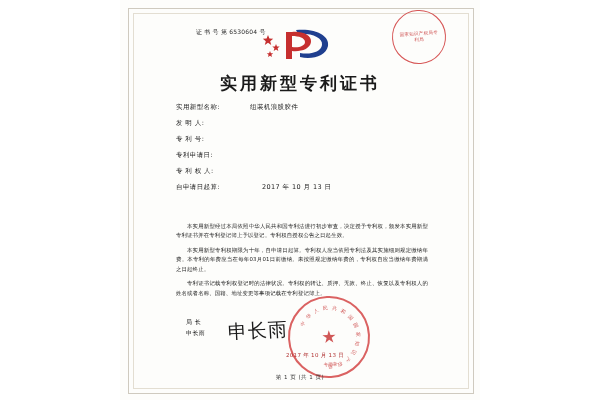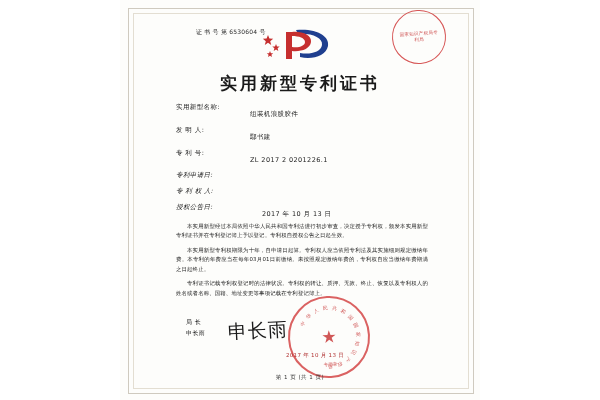--- a/index.html
+++ b/index.html
@@ -134,23 +134,22 @@
     letter-spacing: 0.4px;
   }
   .field-label {
     width: 74px;
     flex: 0 0 74px;
     white-space: nowrap;
   }
   .field-value {
     flex: 1;
     white-space: nowrap;
-    margin-top: 7px;
-  }
-  .field-row.wide .field-label { width: 86px; flex: 0 0 86px; font-style: italic; }
+  }
+  .field-row.wide .field-label { width: 86px; flex: 0 0 86px; }
 
   
   .body-text {
     position: absolute;
     left: 176px;
     top: 222px;
     width: 252px;
     font-size: 5.4px;
     line-height: 1.75;
     color: #242424;
@@ -282,34 +281,32 @@
 
   <div class="doc-title">实用新型专利证书</div>
 
   <div class="fields">
     <div class="field-row">
       <div class="field-label">实用新型名称:</div>
       <div class="field-value">组装机浪股胶件</div>
     </div>
     <div class="field-row">
       <div class="field-label">发 明 人:</div>
-      <div class="field-value">鄢书建</div>
     </div>
     <div class="field-row">
       <div class="field-label">专 利 号:</div>
-      <div class="field-value">ZL 2017 2 0201226.1</div>
     </div>
     <div class="field-row wide">
       <div class="field-label">专利申请日:</div>
     </div>
     <div class="field-row wide">
       <div class="field-label">专 利 权 人:</div>
     </div>
     <div class="field-row wide">
-      <div class="field-label">授权公告日:</div>
+      <div class="field-label">自申请日起算:</div>
       <div class="field-value">2017 年 10 月 13 日</div>
     </div>
   </div>
 
   <div class="body-text">
     <p>本实用新型经过本局依照中华人民共和国专利法进行初步审查，决定授予专利权，颁发本实用新型专利证书并在专利登记簿上予以登记。专利权自授权公告之日起生效。</p>
     <p>本实用新型专利权期限为十年，自申请日起算。专利权人应当依照专利法及其实施细则规定缴纳年费。本专利的年费应当在每年03月01日前缴纳。未按照规定缴纳年费的，专利权自应当缴纳年费期满之日起终止。</p>
     <p>专利证书记载专利权登记时的法律状况。专利权的转让、质押、无效、终止、恢复以及专利权人的姓名或者名称、国籍、地址变更等事项记载在专利登记簿上。</p>
   </div>
 

